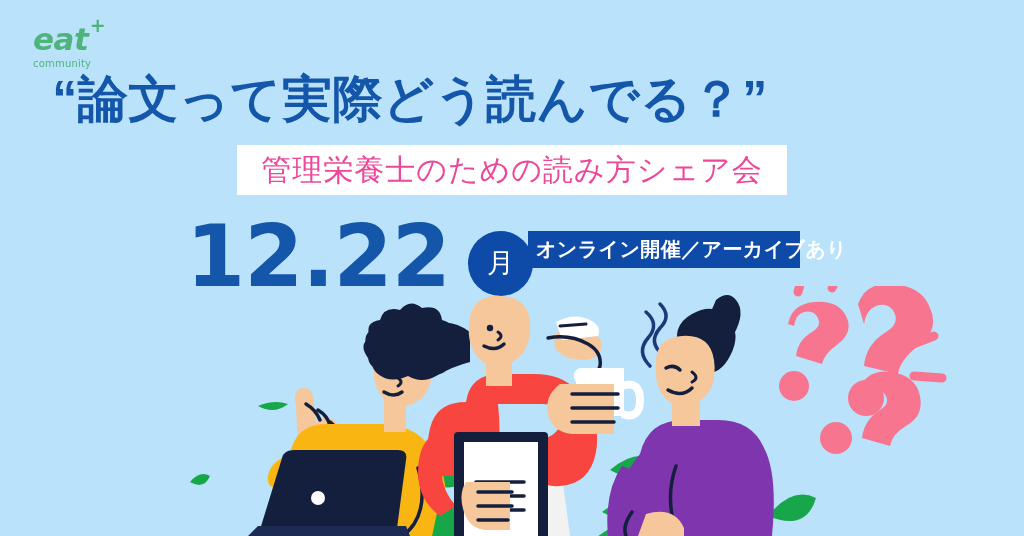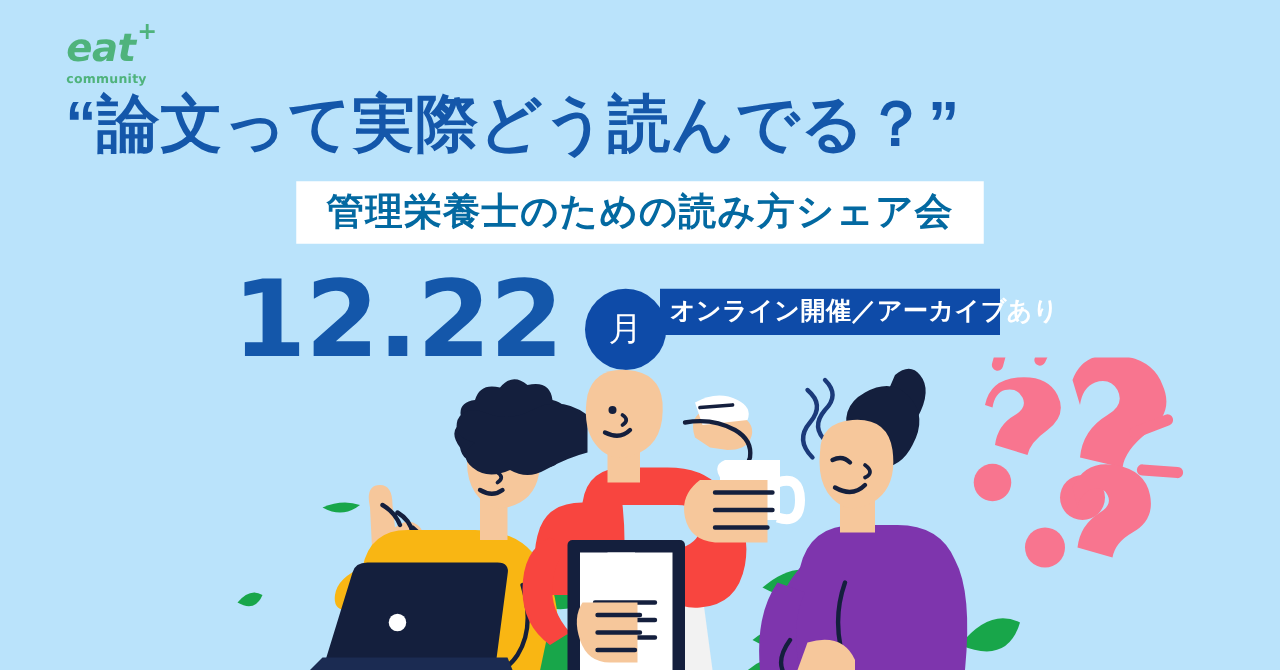--- a/index.html
+++ b/index.html
@@ -16,21 +16,20 @@
     font-family: "Liberation Sans", "DejaVu Sans", sans-serif;
   }
 
   
   .logo {
     position: absolute;
     left: 33px;
     top: 24px;
     width: 150px;
     user-select: none;
-    margin-left: 20px;
   }
   .logo-word {
     position: relative;
     font-family: "DejaVu Sans", sans-serif;
     font-style: italic;
     font-weight: 700;
     font-size: 31px;
     line-height: 1;
     letter-spacing: -0.5px;
     color: #4fb37c;
@@ -45,21 +44,21 @@
     font-weight: 700;
     color: #4fb37c;
     line-height: 1;
   }
   .logo-sub {
     margin-top: 3px;
     font-family: "DejaVu Sans", sans-serif;
     font-size: 10px;
     letter-spacing: 0.2px;
     color: #4fb37c;
-    font-weight: 700;
+    font-weight: 400;
   }
 
   
   .headline {
     position: absolute;
     left: 0;
     top: 72px;
     width: 820px;
     text-align: center;
     font-size: 50px;
@@ -77,22 +76,22 @@
     top: 145px;
     width: 550px;
     height: 50px;
     background: #ffffff;
     display: flex;
     align-items: center;
     justify-content: center;
   }
   .subtitle-text {
     font-size: 30px;
-    font-weight: 700;
-    color: #0369a1;
+    font-weight: 400;
+    color: #ec4899;
     letter-spacing: 1px;
     line-height: 1;
     white-space: nowrap;
   }
 
   
   .date-block {
     position: absolute;
     left: 186px;
     top: 214px;

